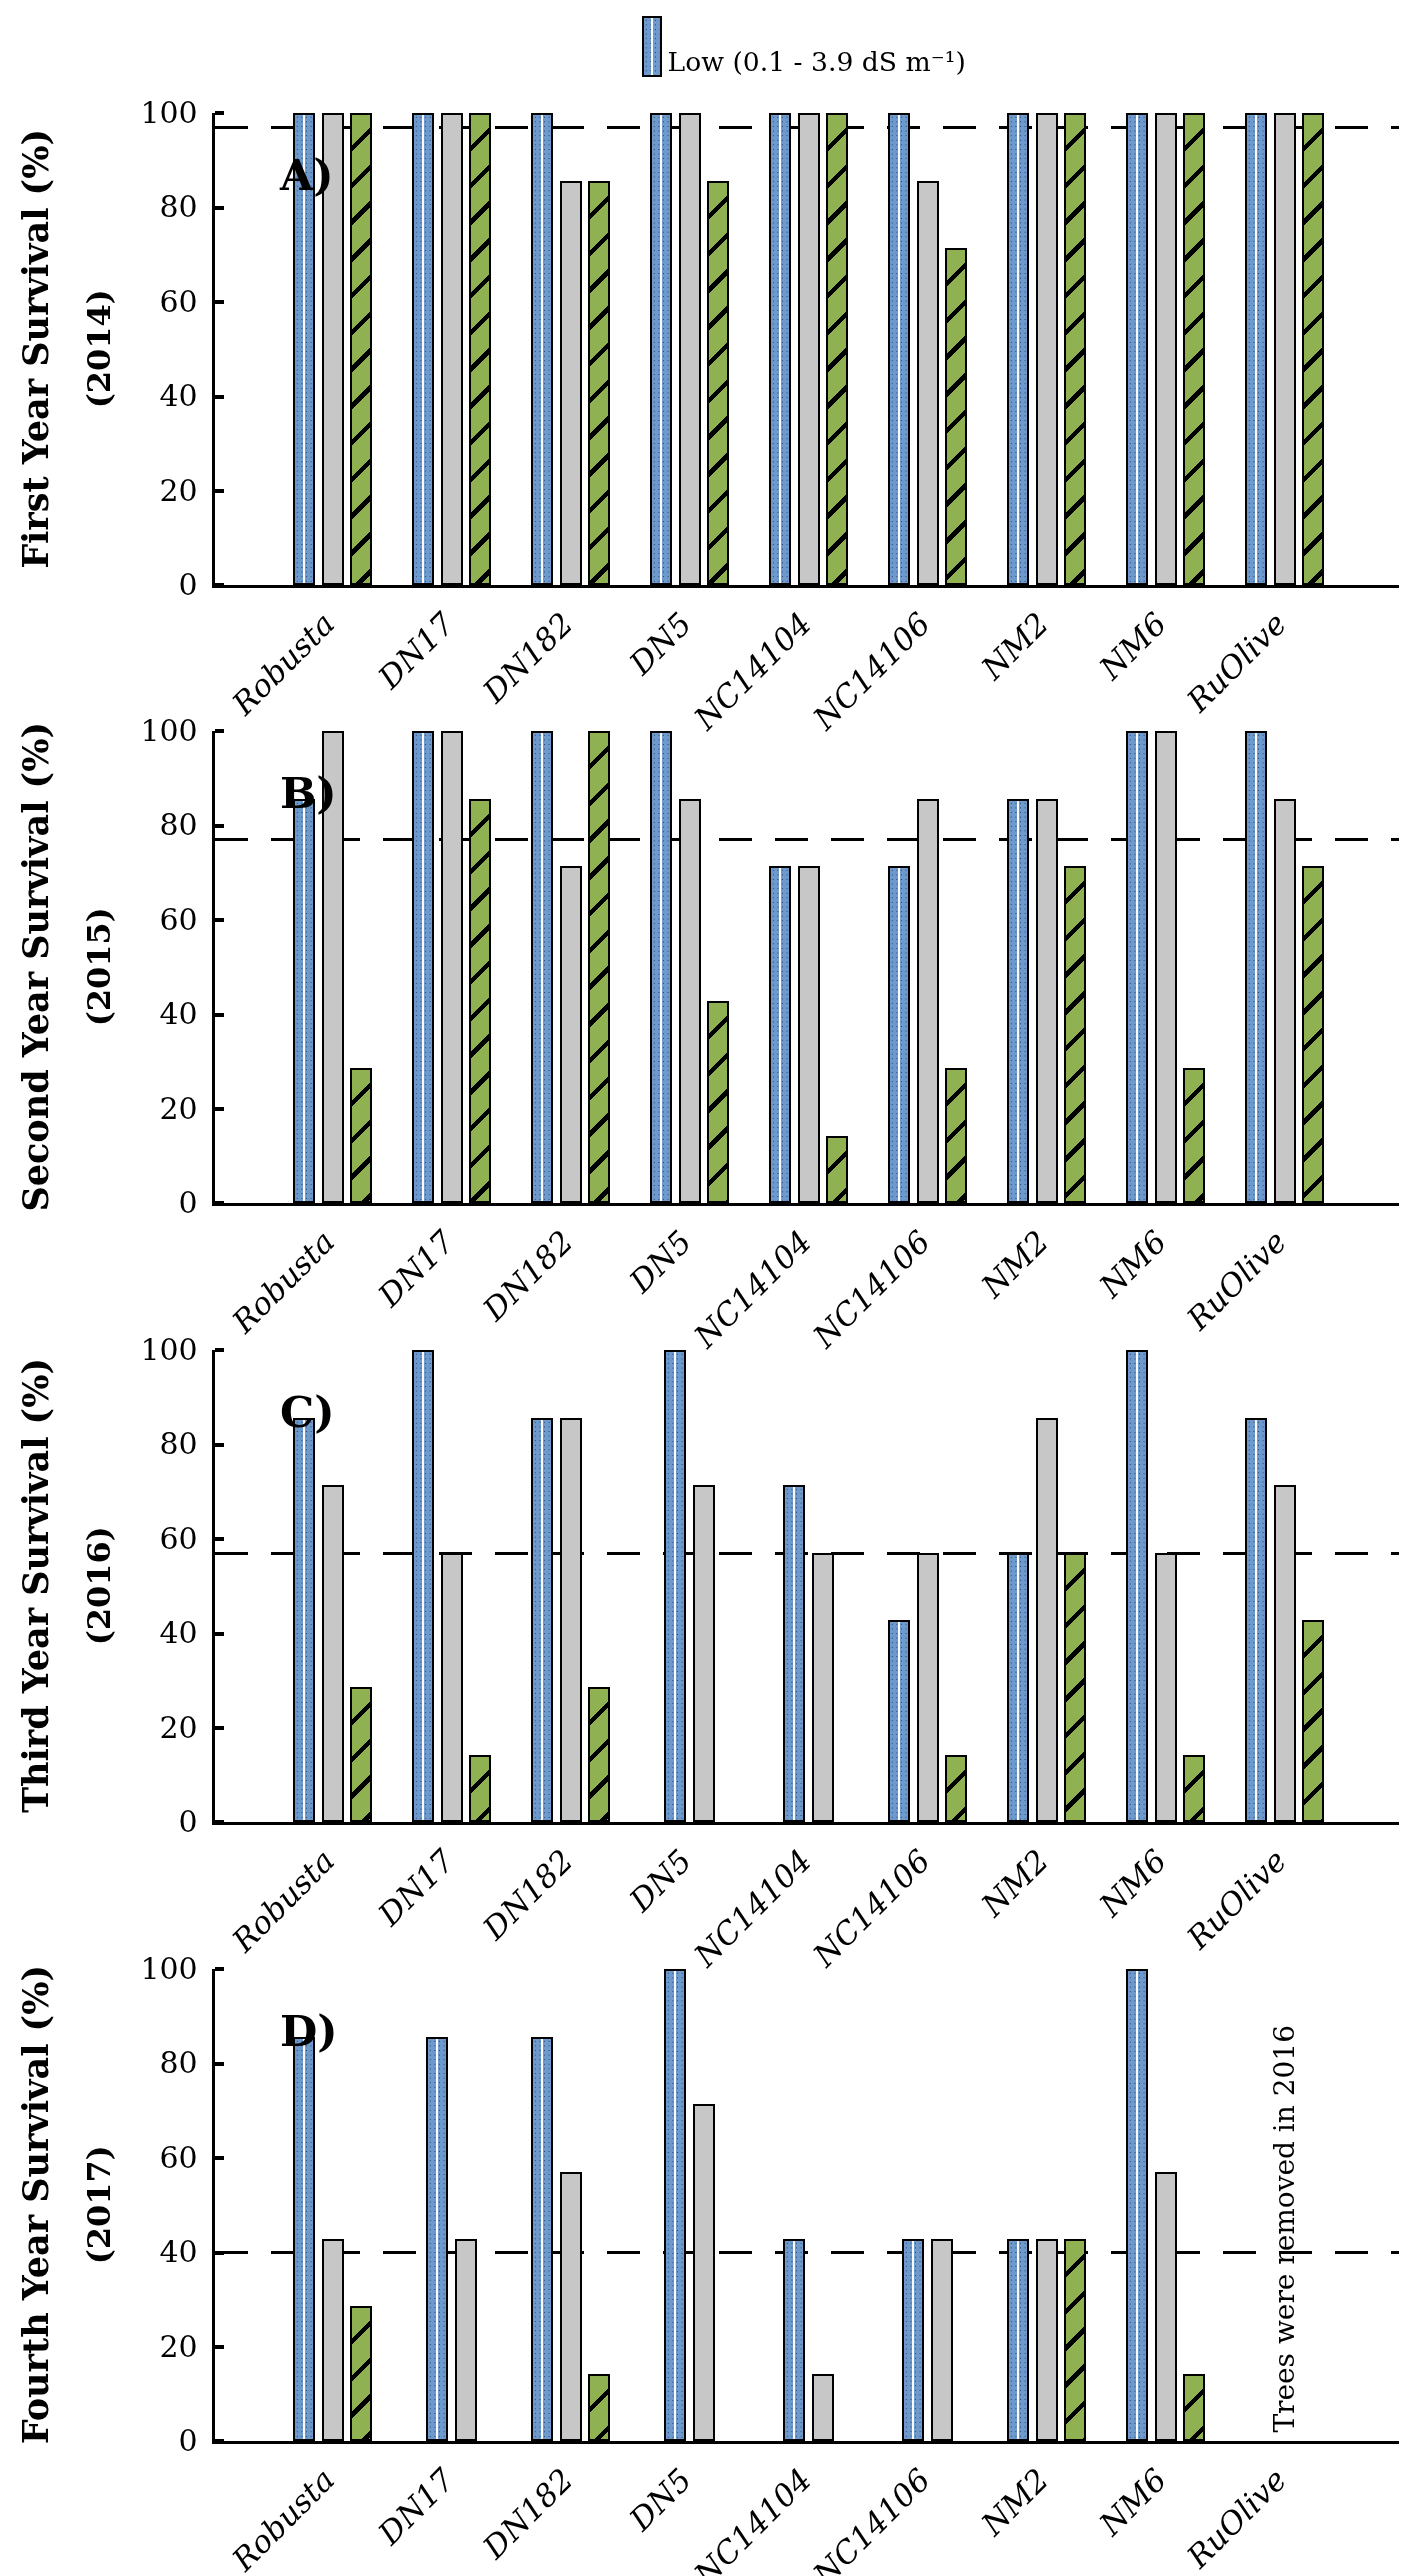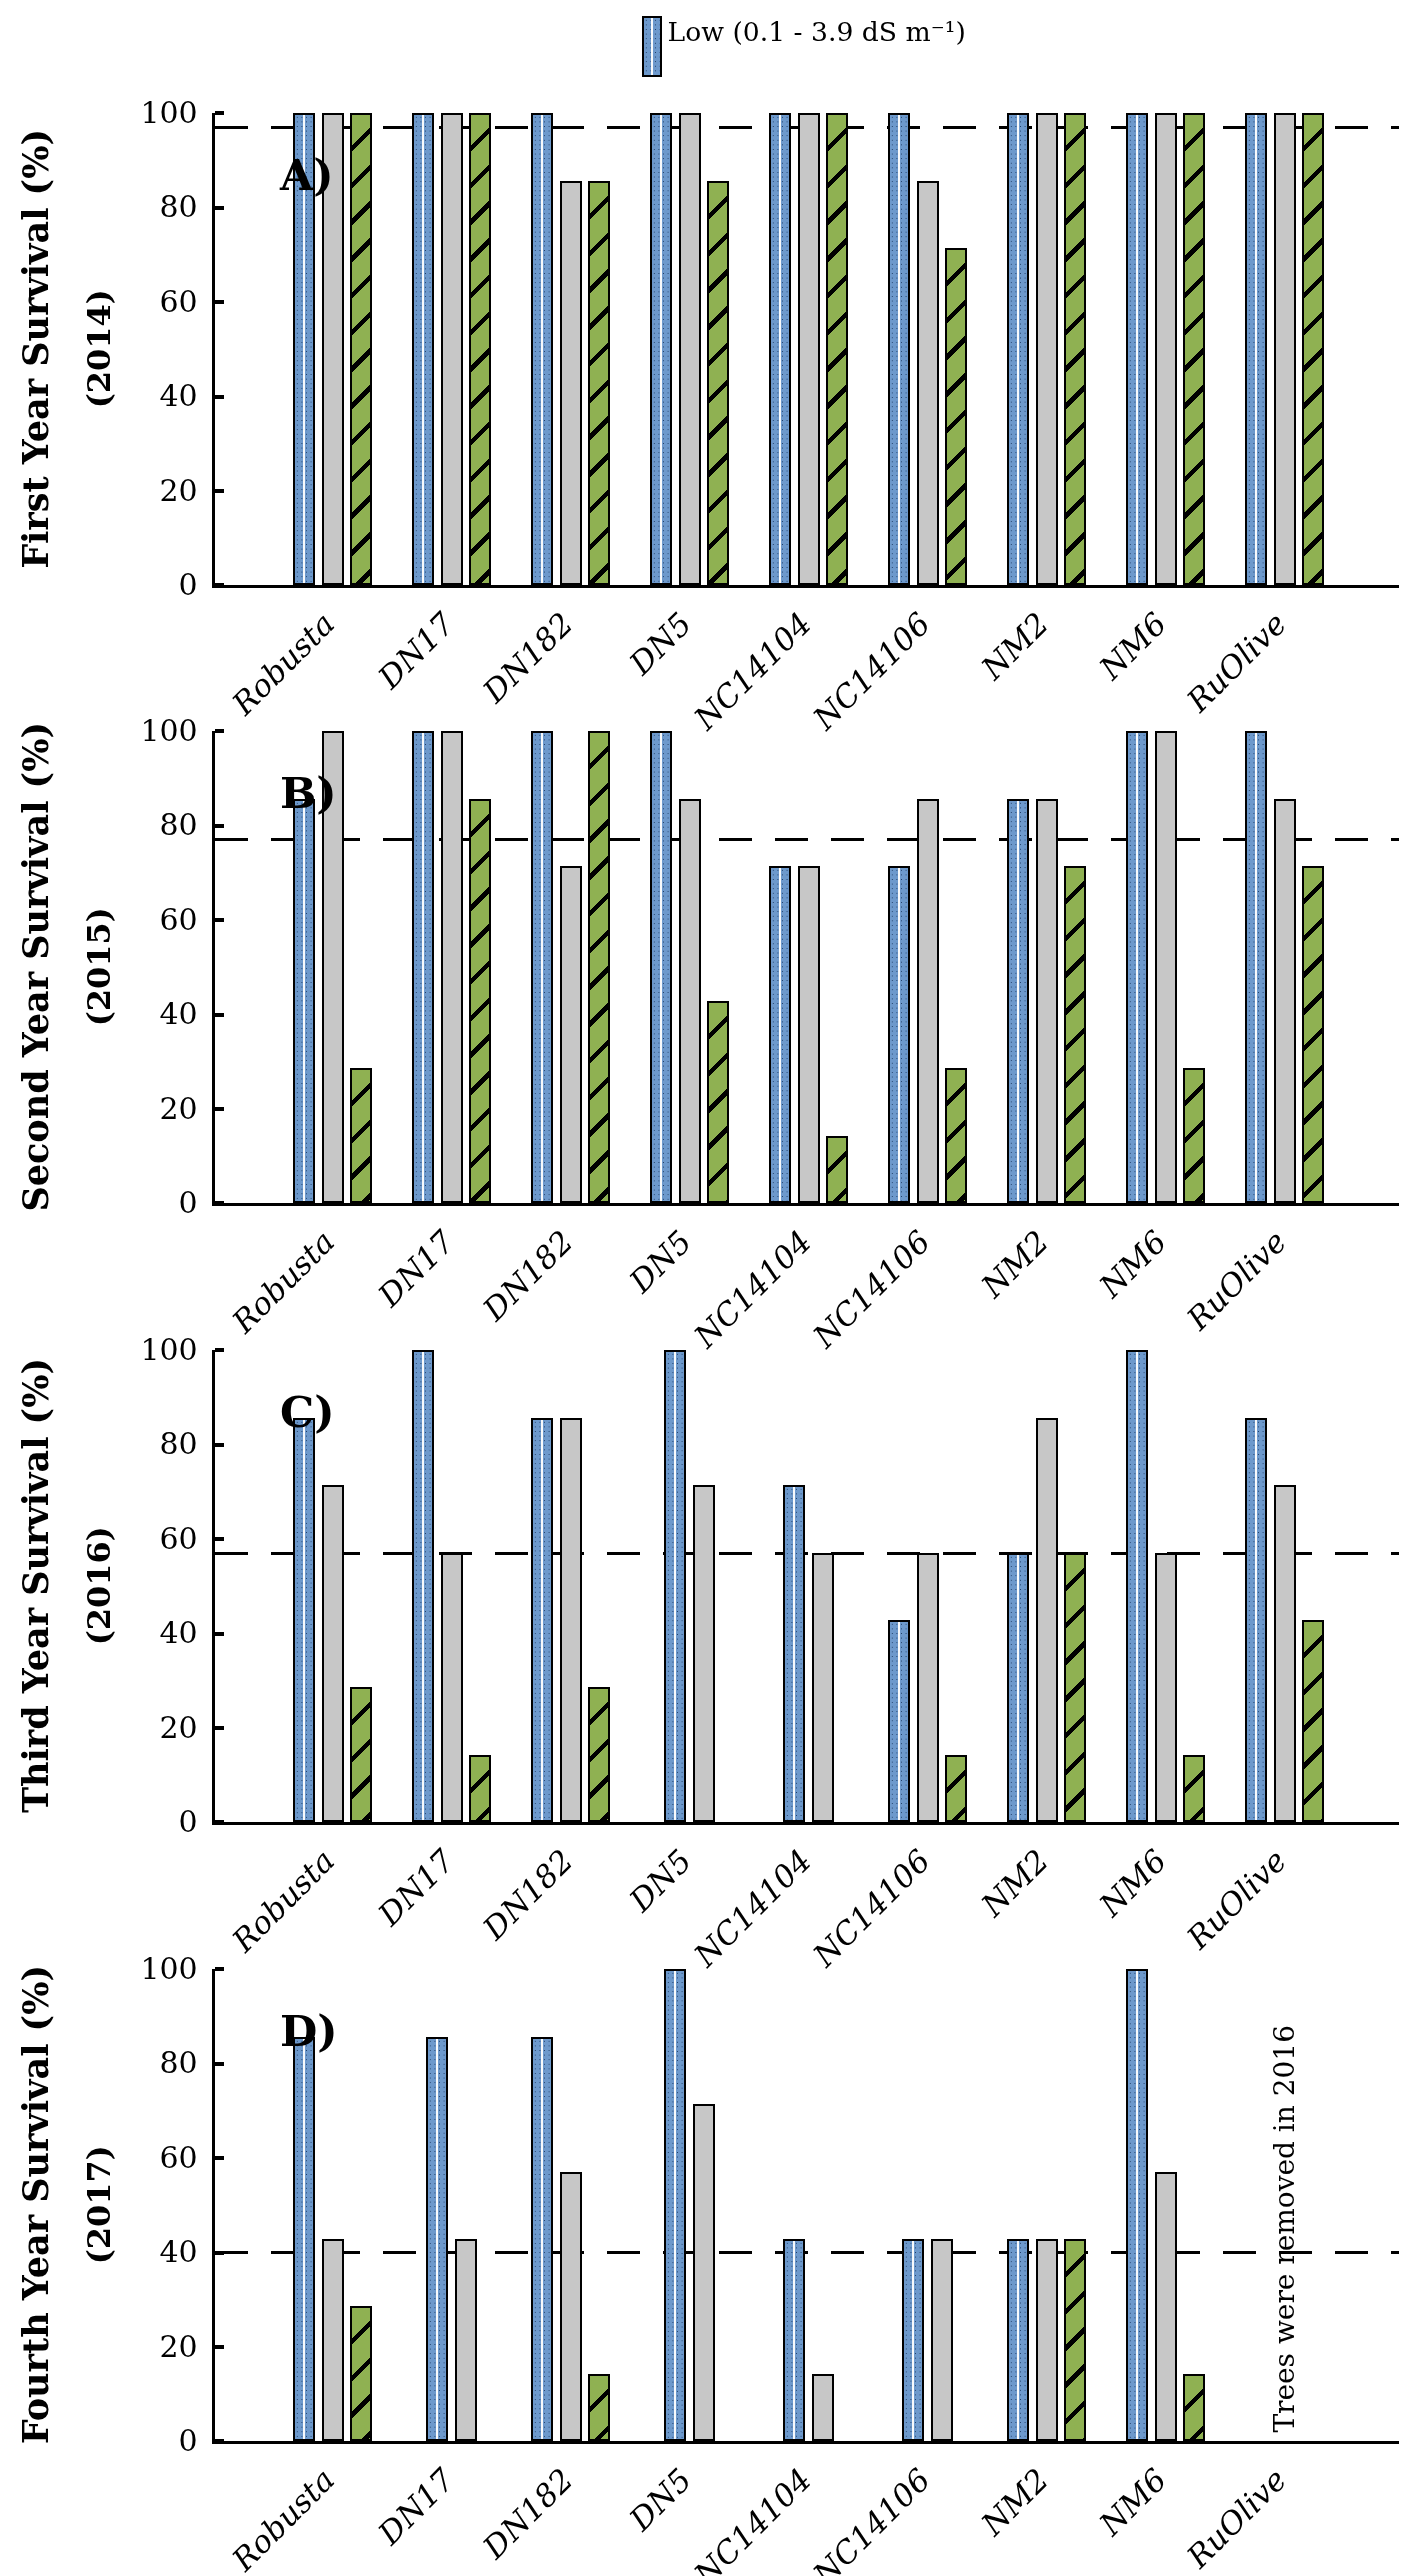--- a/index.html
+++ b/index.html
@@ -3,21 +3,21 @@
 <meta charset="utf-8">
 <style>
   html,body{margin:0;padding:0;background:#ffffff;}
   .figure{
     position:relative;width:1404px;height:2576px;background:#ffffff;
     font-family:"DejaVu Serif", serif;color:#000;overflow:hidden;
   }
   
   .legend{position:absolute;left:212px;top:9.2px;width:1184px;height:75px;
     display:flex;justify-content:center;align-items:center;gap:33px;}
-  .legend-item{display:flex;align-items:flex-start;gap:5.8px;}
+  .legend-item{display:flex;align-items:flex-end;gap:5.8px;}
   .swatch{width:19.6px;height:61px;border:2.9px solid #000;box-sizing:border-box;flex:none;}
   .legend-label{font-size:26.6px;white-space:nowrap;}
   
   .fill-low{
     background-color:#6D99CC;
     background-image:
       linear-gradient(to right,transparent 0,transparent calc(50% - 1.2px),rgba(255,255,255,.95) calc(50% - 1.2px),rgba(255,255,255,.95) calc(50% + 0.6px),transparent calc(50% + 0.6px)),
       radial-gradient(circle,#1E3C64 0.8px,transparent 0.9px);
     background-size:100% 100%,4.6px 4.6px;
   }

